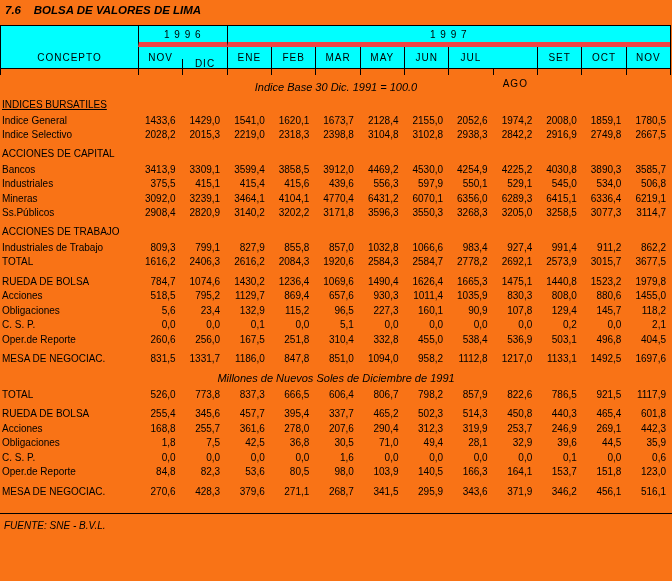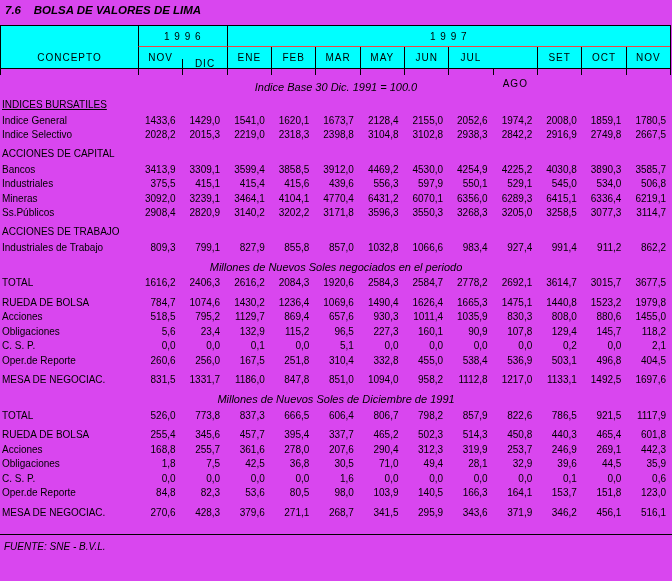--- a/index.html
+++ b/index.html
@@ -1,27 +1,27 @@
 <!DOCTYPE html>
 <html><head>
 <meta charset="utf-8">
 <style>
   html,body{margin:0;padding:0;background:#ffffff;}
   body{width:672px;height:581px;font-family:"Liberation Sans",sans-serif;color:#000;}
-  .page{position:relative;width:672px;height:581px;overflow:hidden;background:#d946ef;}
+  .page{position:relative;width:672px;height:581px;overflow:hidden;background:#f97316;}
 
   .title{font-weight:bold;font-style:italic;font-size:11.5px;line-height:15px;white-space:pre;padding-left:5px;}
   .line1{padding-top:3px;}
 
   .hdr{margin-top:7px;display:grid;grid-template-columns:137px repeat(12,1fr);
        grid-template-rows:21px 21px;background:#00ffff;border:1px solid #000;
        width:671px;box-sizing:border-box;}
   .hc{display:flex;align-items:center;justify-content:center;font-size:10px;letter-spacing:1px;white-space:pre;}
   .concepto{grid-row:1/3;grid-column:1;align-items:flex-end;padding-bottom:5px;}
-  .yg{border-left:1px solid #000;border-bottom:1px solid #ef4444;}
+  .yg{border-left:1px solid #000;border-bottom:5px solid #ef4444;}
   .y1996{grid-column:2/4;grid-row:1;}
   .y1997{grid-column:4/14;grid-row:1;}
   .m{grid-row:2;border-left:1px solid #000;}
 
   .stubs{display:grid;grid-template-columns:137px repeat(12,1fr);height:6px;width:671px;
          box-sizing:border-box;border-left:1px solid #000;border-right:1px solid #000;}
   .stubs .s{border-left:1px solid #000;}
   .stubs .s:first-child{border-left:none;}
 
   .caption{font-style:italic;font-size:11px;text-align:center;margin:6px 0 3px 0;}
@@ -193,33 +193,32 @@
           <div class="val">1032,8</div>
           <div class="val">1066,6</div>
           <div class="val">983,4</div>
           <div class="val">927,4</div>
           <div class="val">991,4</div>
           <div class="val">911,2</div>
           <div class="val">862,2</div>
         </div>
       </div>
       <div class="section">
-        <div class="caption">Millones de Nuevos Soles negociados en el periodo</div>
         <div class="trow r-total">
           <div class="lbl">TOTAL</div>
           <div class="val">1616,2</div>
           <div class="val">2406,3</div>
           <div class="val">2616,2</div>
           <div class="val">2084,3</div>
           <div class="val">1920,6</div>
           <div class="val">2584,3</div>
           <div class="val">2584,7</div>
           <div class="val">2778,2</div>
           <div class="val">2692,1</div>
-          <div class="val">3614,7</div>
+          <div class="val">2573,9</div>
           <div class="val">3015,7</div>
           <div class="val">3677,5</div>
         </div>
         <div class="trow r-caps">
           <div class="lbl">RUEDA DE BOLSA</div>
           <div class="val">784,7</div>
           <div class="val">1074,6</div>
           <div class="val">1430,2</div>
           <div class="val">1236,4</div>
           <div class="val">1069,6</div>

